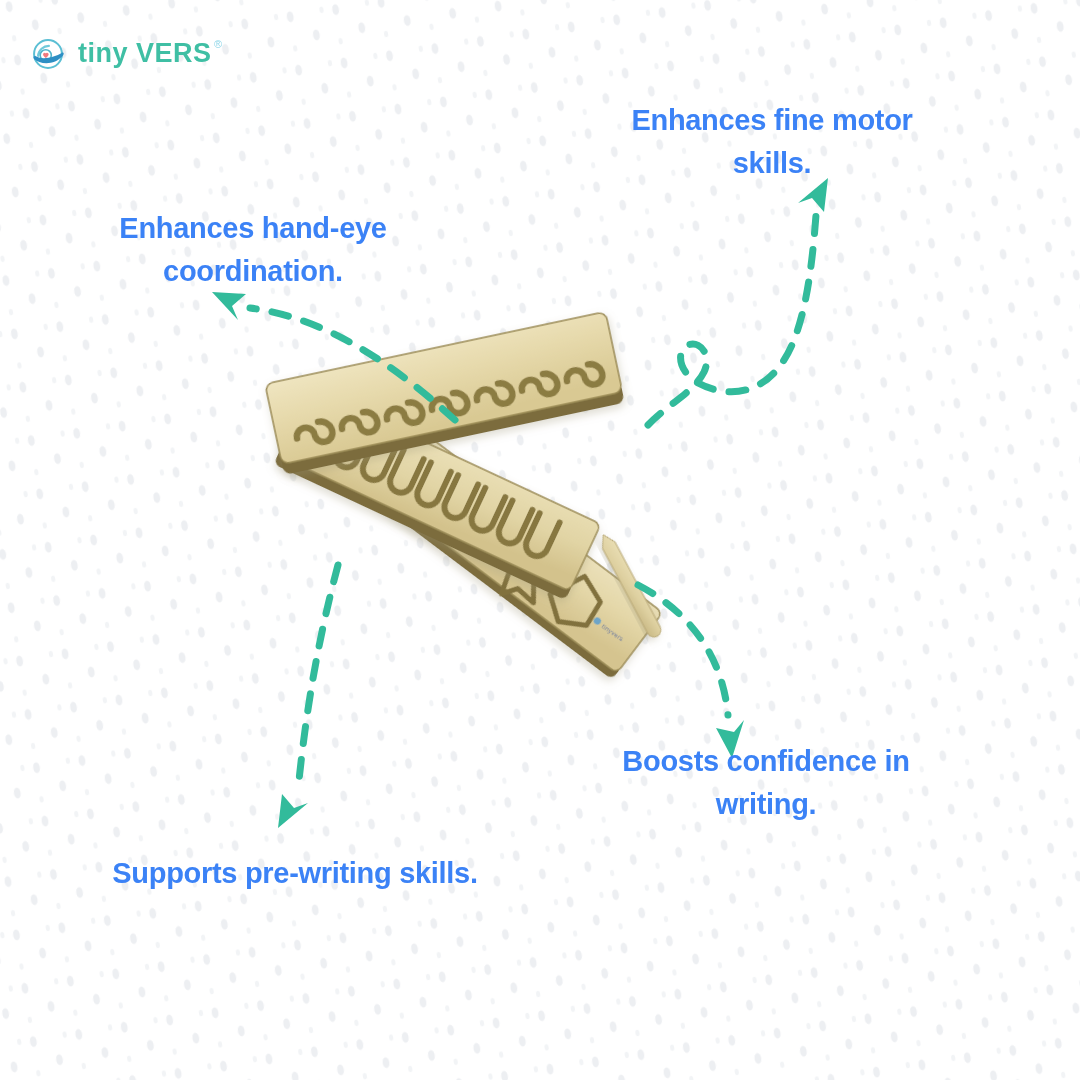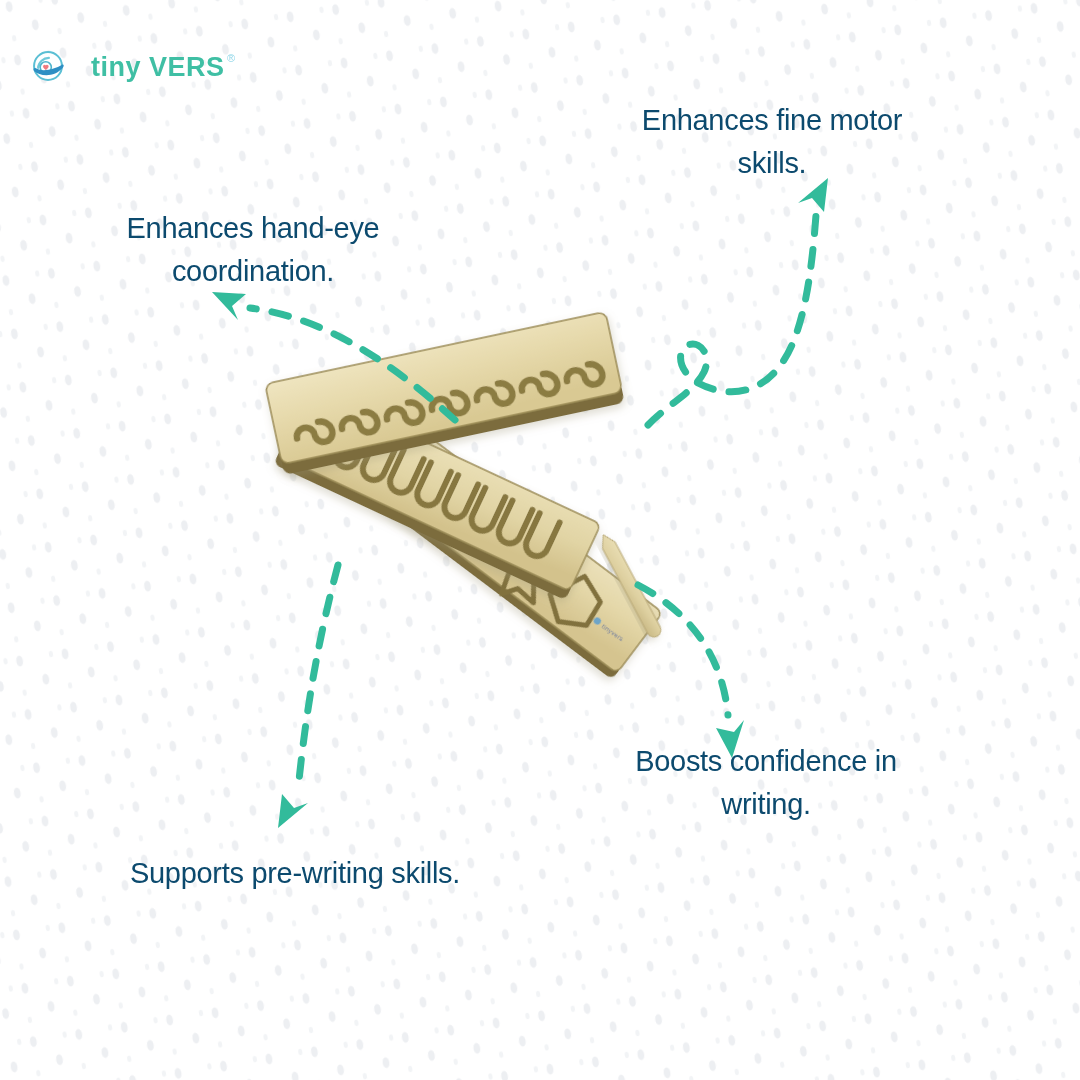--- a/index.html
+++ b/index.html
@@ -16,33 +16,33 @@
     position:absolute; inset:0;
     z-index:0;
     pointer-events:none;
   }
 
   
   #logo {
     position:absolute;
     left:30px; top:36px;
     width:200px; height:48px;
-    display:flex; align-items:flex-end; gap:25px;
+    display:flex; align-items:flex-start; gap:12px;
     z-index:6;
   }
   #logo-mark { width:36px; height:36px; flex:0 0 36px; }
   #logo-word { position:relative; height:34px; }
   #logo-word svg { display:block; }
 
   
   .caption {
     position:absolute;
     z-index:5;
-    color:#0c4a6e;
-    font-weight:normal;
+    color:#3b82f6;
+    font-weight:bold;
     font-size:29px;
     line-height:1.47;
     letter-spacing:-0.3px;
     text-align:center;
     white-space:pre-line;
   }
   #caption-enhances   { left:595px; top:99px;  width:354px; }
   #caption-improves   { left:78px;  top:207px; width:350px; }
   #caption-boosts     { left:585px; top:740px; width:362px; }
   #caption-supports   { left:60px;  top:852px; width:470px; }

